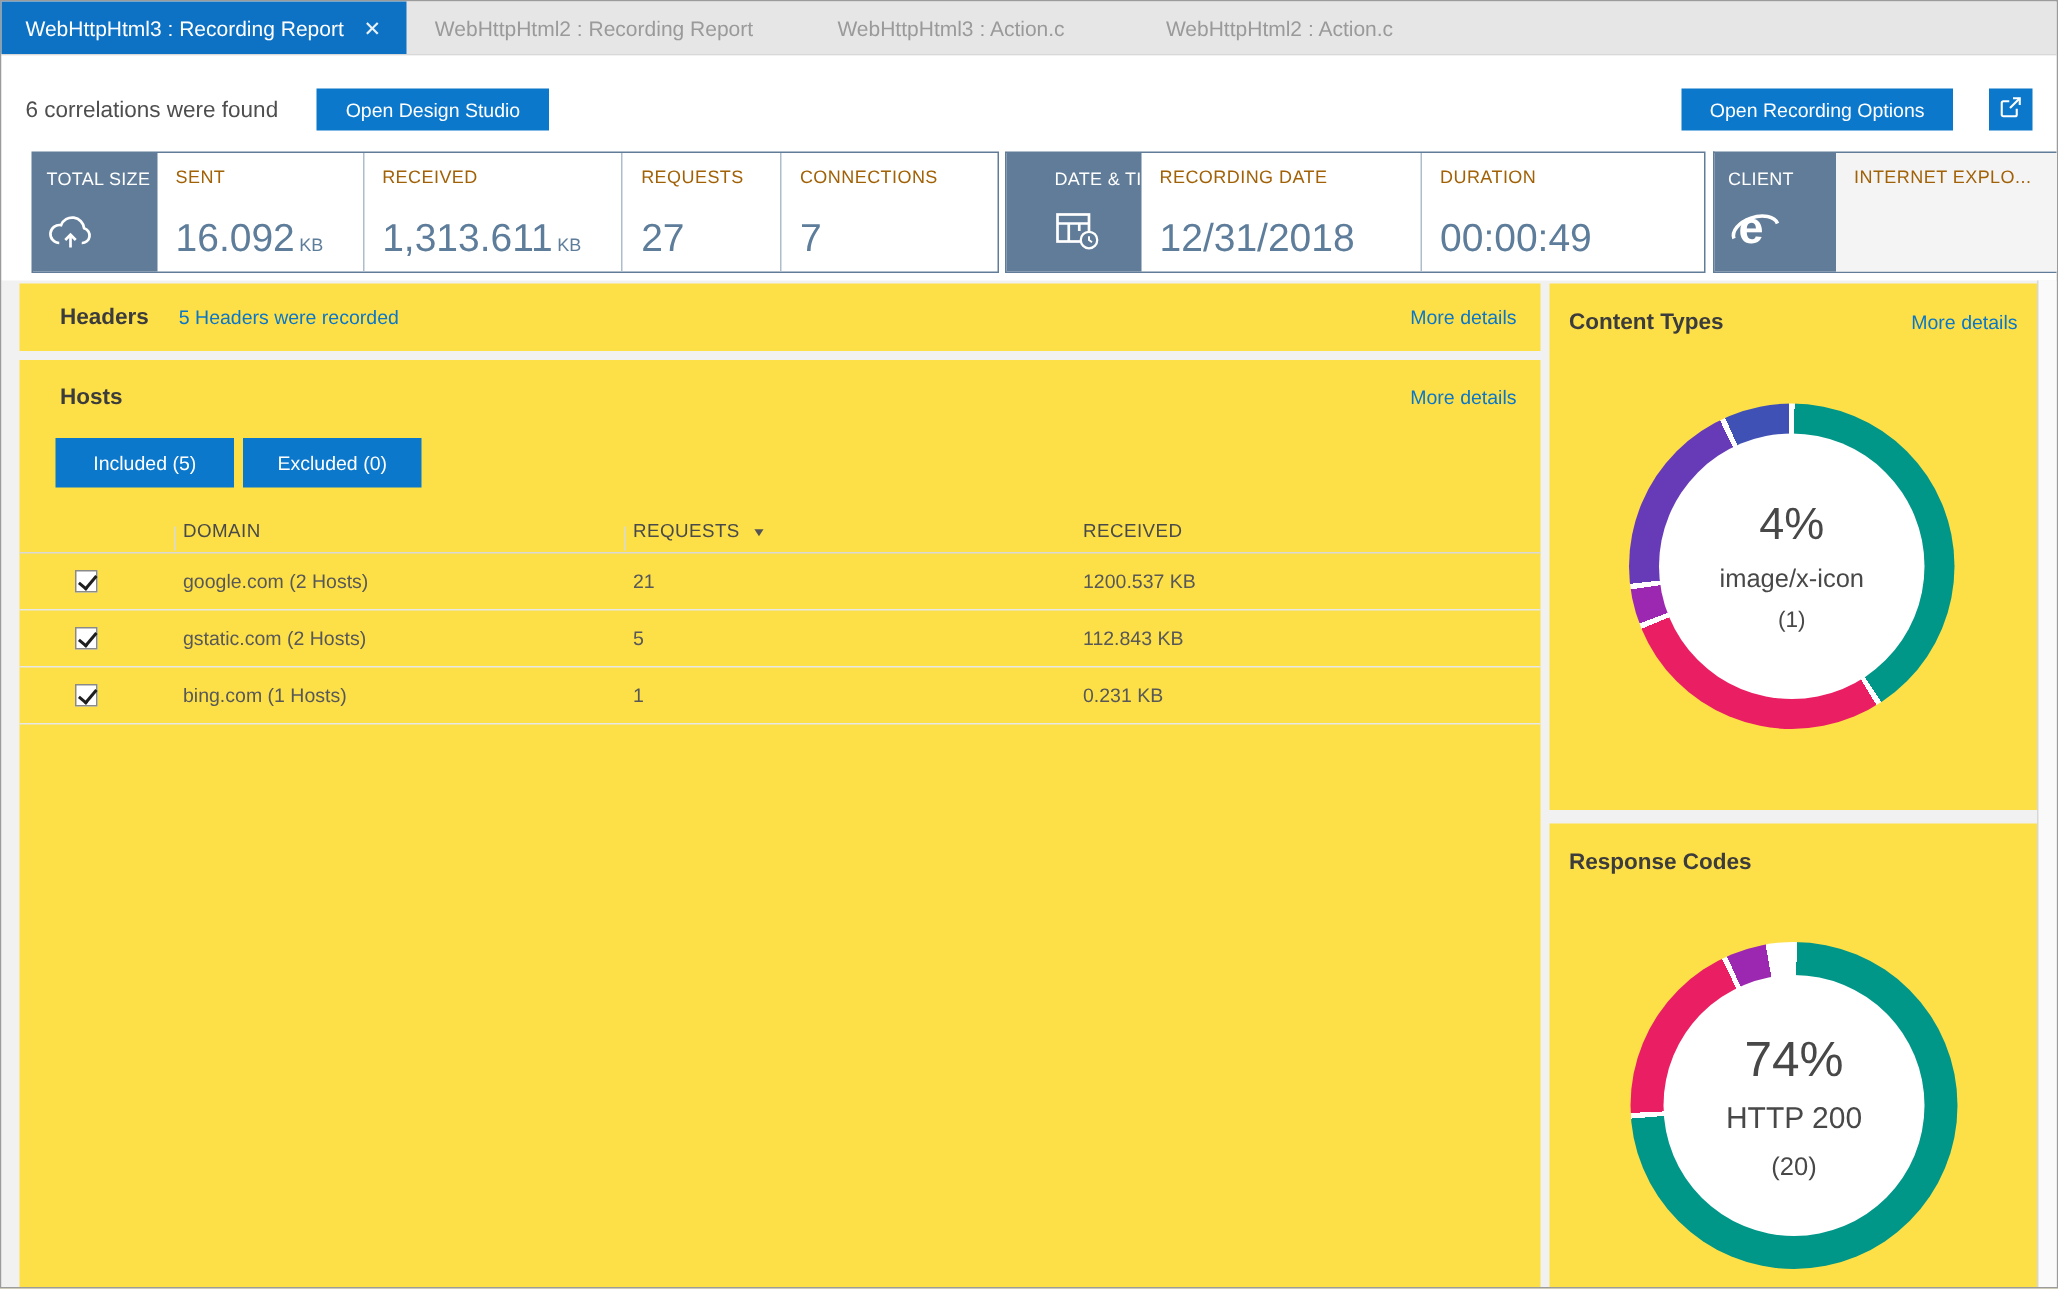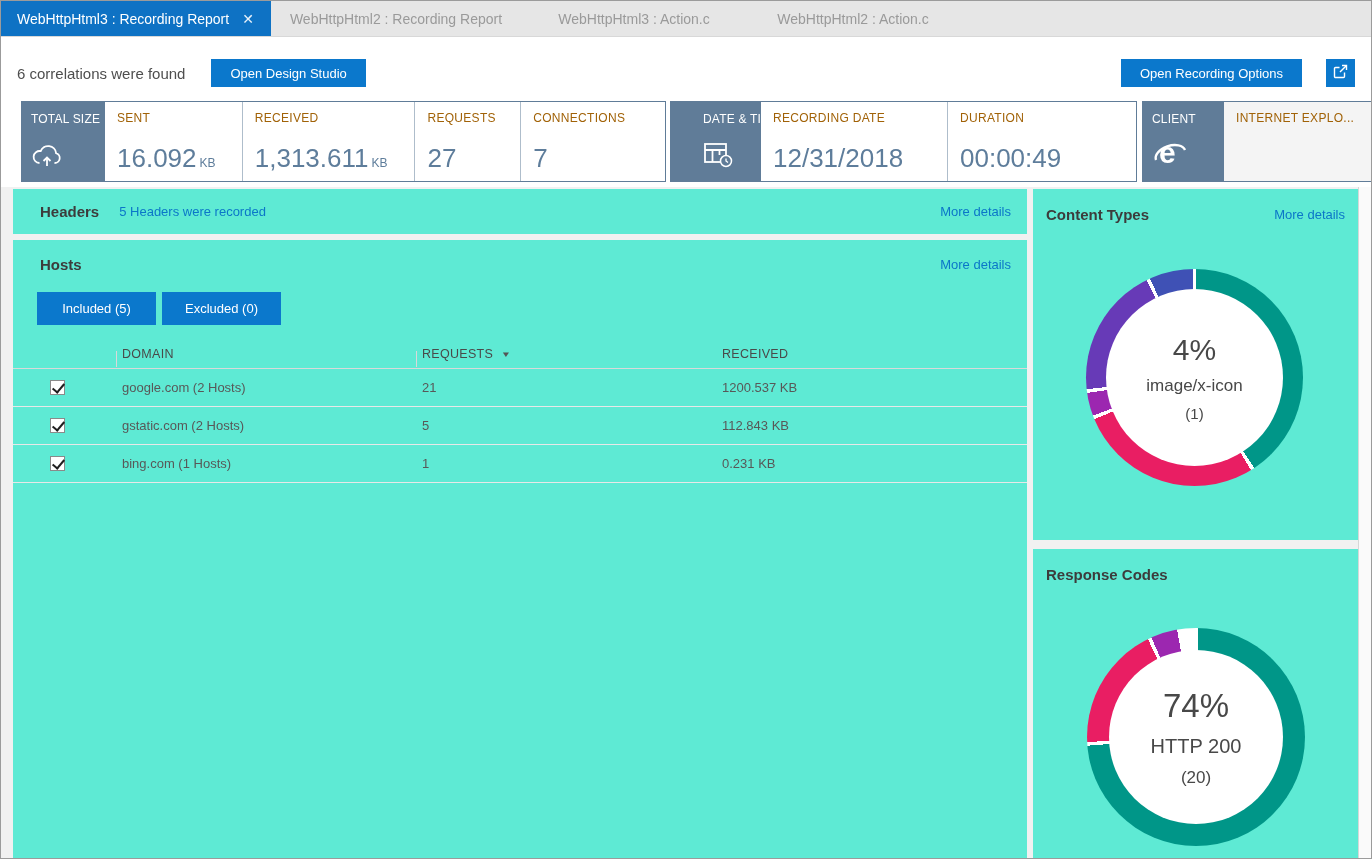--- a/index.html
+++ b/index.html
@@ -47,21 +47,21 @@
   .m-value { font-size:26px; color:#5e7d9b; white-space:nowrap; }
   .m-value .unit { font-size:12px; margin-left:3px; }
   .g1 .m1{width:137px;} .g1 .m2{width:173px;} .g1 .m3{width:106px;} .g1 .m4{width:145px;}
   .g2 .m1{width:187px;} .g2 .m2{width:190px;}
   .g3 .metric { flex:1; background:#f4f4f4; }
 
   
   .content { position:absolute; left:0; top:186px; right:0; bottom:0; background:#f1f1f1; }
   .gutter { position:absolute; right:0; top:0; bottom:0; width:13px;
     background:#fafafa; border-left:1px solid #d7d7d7; }
-  .panel { position:absolute; background:#5eead4; }
+  .panel { position:absolute; background:#fde047; }
   .link { color:#0b76c8; font-size:13px; text-decoration:none; cursor:pointer; }
   .sec-title { font-size:15px; font-weight:bold; color:#3c3c3c; }
 
   #headers-panel { left:12px; top:2px; width:1014px; height:45px;
     display:flex; align-items:center; padding:0 16px 0 27px; }
   #headers-panel .link.summary { margin-left:20px; }
   .spacer { margin-left:auto; }
 
   #hosts-panel { left:12px; top:53px; width:1014px; bottom:0; }
   .hosts-head { display:flex; align-items:center; height:48px; padding:0 16px 0 27px; }

